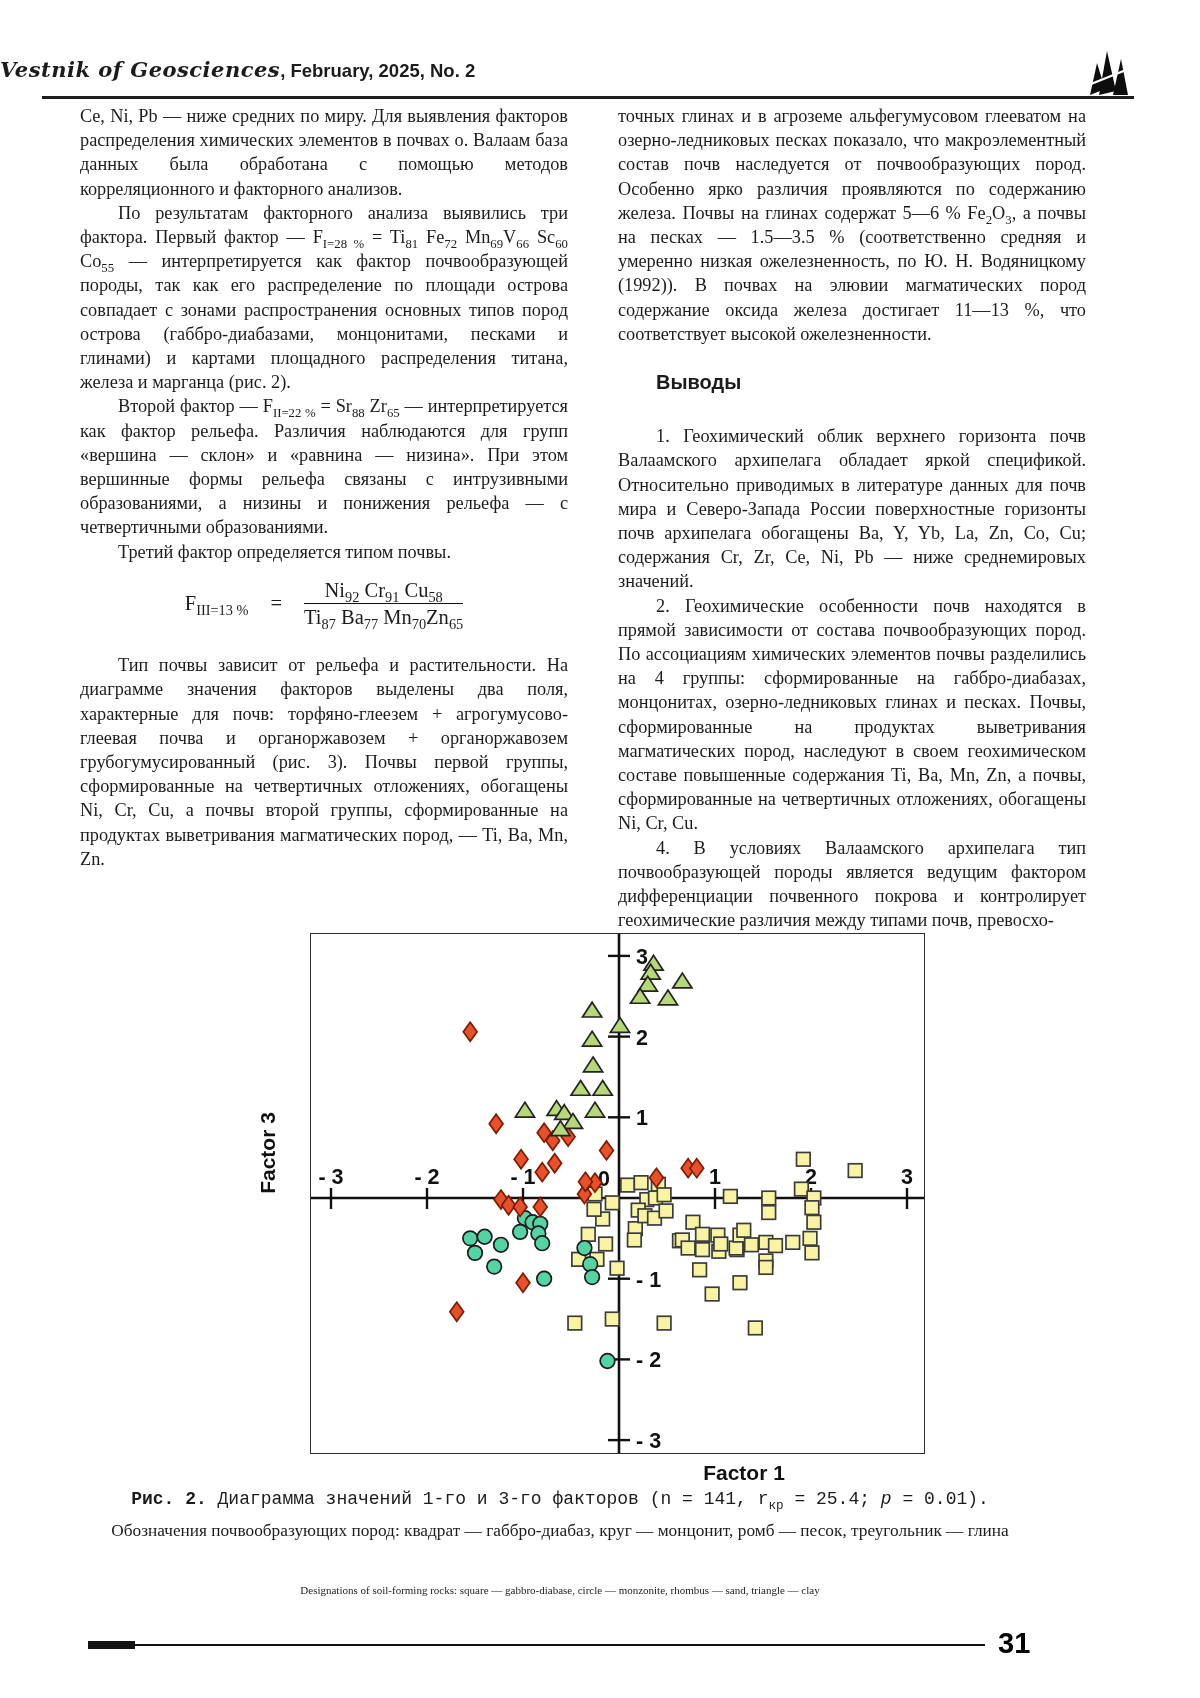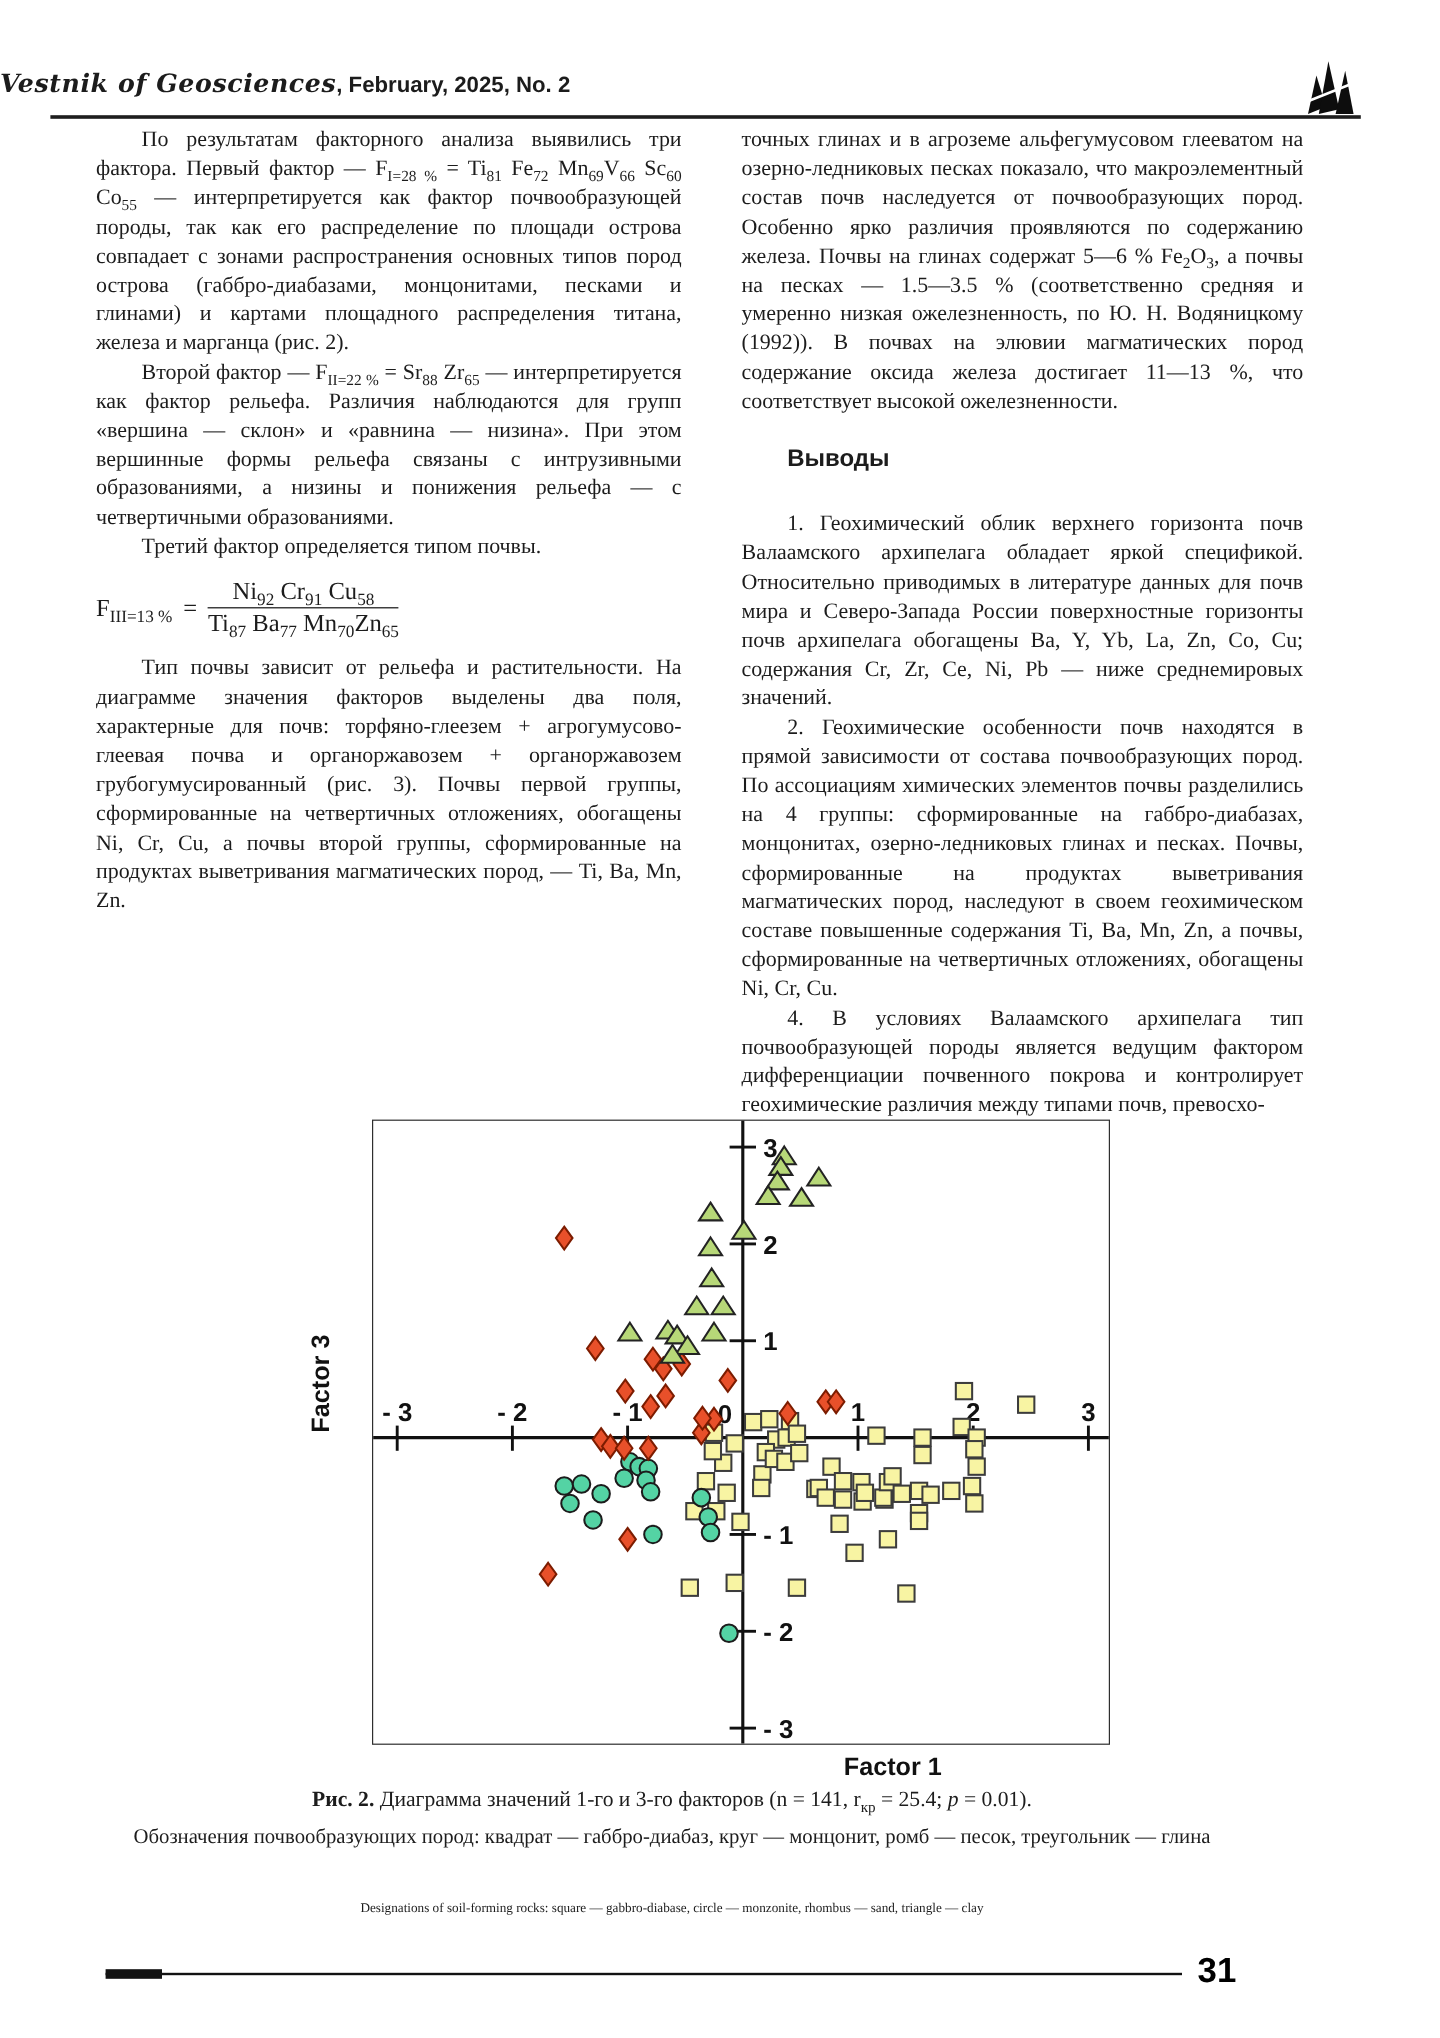--- a/index.html
+++ b/index.html
@@ -13,33 +13,33 @@
   .logo{position:absolute;left:1086px;top:48px;}
   
   .col{position:absolute;top:104px;font-size:18.3px;line-height:24.2px;text-align:justify;}
   #colL{left:80px;width:488px;}
   #colR{left:618px;width:468px;}
   p.para{margin:0;}
   p.ind{text-indent:38px;}
   .subhead{font-family:"Liberation Sans",sans-serif;font-weight:bold;font-size:20px;margin:24px 0 30px 38px;text-align:left;}
   sub{font-size:70%;line-height:0;}
   
-  .formula{display:flex;align-items:center;gap:9px;margin:14px 0 12px 0;font-size:20.5px;}
+  .formula{display:flex;justify-content:center;align-items:center;gap:22px;margin:14px 0 24px 0;font-size:20.5px;}
   .frac{display:inline-block;text-align:center;vertical-align:middle;}
   .frac .num{display:block;border-bottom:1.7px solid #111;padding:0 4px 1px 4px;}
   .frac .den{display:block;padding-top:1px;}
   
   .chart{position:absolute;left:310px;top:933px;width:613px;height:519px;border:1.6px solid #2e2e2e;background:#fff;}
   .chart svg{position:absolute;left:0;top:0;overflow:visible;}
   .axis-title{position:absolute;font-family:"Liberation Sans",sans-serif;font-weight:bold;font-size:21px;color:#111;}
   .xlab{top:527px;left:333px;width:200px;text-align:center;}
   .ylab{left:-128px;top:207px;width:170px;text-align:center;transform:rotate(-90deg);}
   
   .cap{position:absolute;left:60px;width:1000px;text-align:center;}
-  .cap-ru{top:1489px;font-size:18px;}
+  .cap-ru{top:1489px;font-size:18px;font-family:Liberation Mono, monospace;}
   .cap-leg-ru{top:1521px;font-size:17.3px;}
   .cap-en{top:1552px;font-size:18px;}
   .cap-leg-en{top:1584px;font-size:11px;}
   .figbold{font-weight:bold;}
   
   .foot-rule{position:absolute;top:1644px;left:88px;width:897px;height:2px;background:#121212;}
   .foot-rule::before{content:"";position:absolute;left:0;top:-3px;width:47px;height:8px;background:#121212;}
   .pageno{position:absolute;top:1627px;left:998px;width:50px;text-align:left;
           font-family:"Liberation Sans",sans-serif;font-weight:bold;font-size:29px;color:#000;}
 </style>
@@ -52,20 +52,21 @@
   <svg class="logo" width="44" height="48" viewBox="0 0 44 48">
     <polygon points="4,47 11,15 19,41" fill="#0d0d0d"></polygon>
     <polygon points="13,47 21,3 30,43" fill="#0d0d0d"></polygon>
     <polygon points="27,47 35,11 42,47" fill="#0d0d0d"></polygon>
     <line x1="5" y1="36" x2="40" y2="22" stroke="#ffffff" stroke-width="2.2"></line>
   </svg>
   <div class="hdr-rule"></div>
 
   <div class="col" id="colL">
     <div>
+        <p class="para">Ce, Ni, Pb — ниже средних по миру. Для выявления факторов распределения химических элементов в почвах о. Валаам база данных была обработана с помощью методов корреляционного и факторного анализов.</p>
         <p class="para ind">По результатам факторного анализа выявились три фактора. Первый фактор — F<sub>I=28 %</sub> = Ti<sub>81</sub> Fe<sub>72</sub> Mn<sub>69</sub>V<sub>66</sub> Sc<sub>60</sub> Co<sub>55</sub> — интерпретируется как фактор почвообразующей породы, так как его распределение по площади острова совпадает с зонами распространения основных типов пород острова (габбро-диабазами, монцонитами, песками и глинами) и картами площадного распределения титана, железа и марганца (рис. 2).</p>
         <p class="para ind">Второй фактор — F<sub>II=22 %</sub> = Sr<sub>88</sub> Zr<sub>65</sub> — интерпретируется как фактор рельефа. Различия наблюдаются для групп «вершина — склон» и «равнина — низина». При этом вершинные формы рельефа связаны с интрузивными образованиями, а низины и понижения рельефа — с четвертичными образованиями.</p>
         <p class="para ind">Третий фактор определяется типом почвы.</p>
       </div>
     <div class="formula">
       <span>F<sub>III=13 %</sub></span>
       <span>=</span>
       <span class="frac">
         <span class="num">Ni<sub>92</sub> Cr<sub>91</sub> Cu<sub>58</sub></span>
         <span class="den">Ti<sub>87</sub> Ba<sub>77</sub> Mn<sub>70</sub>Zn<sub>65</sub></span>

